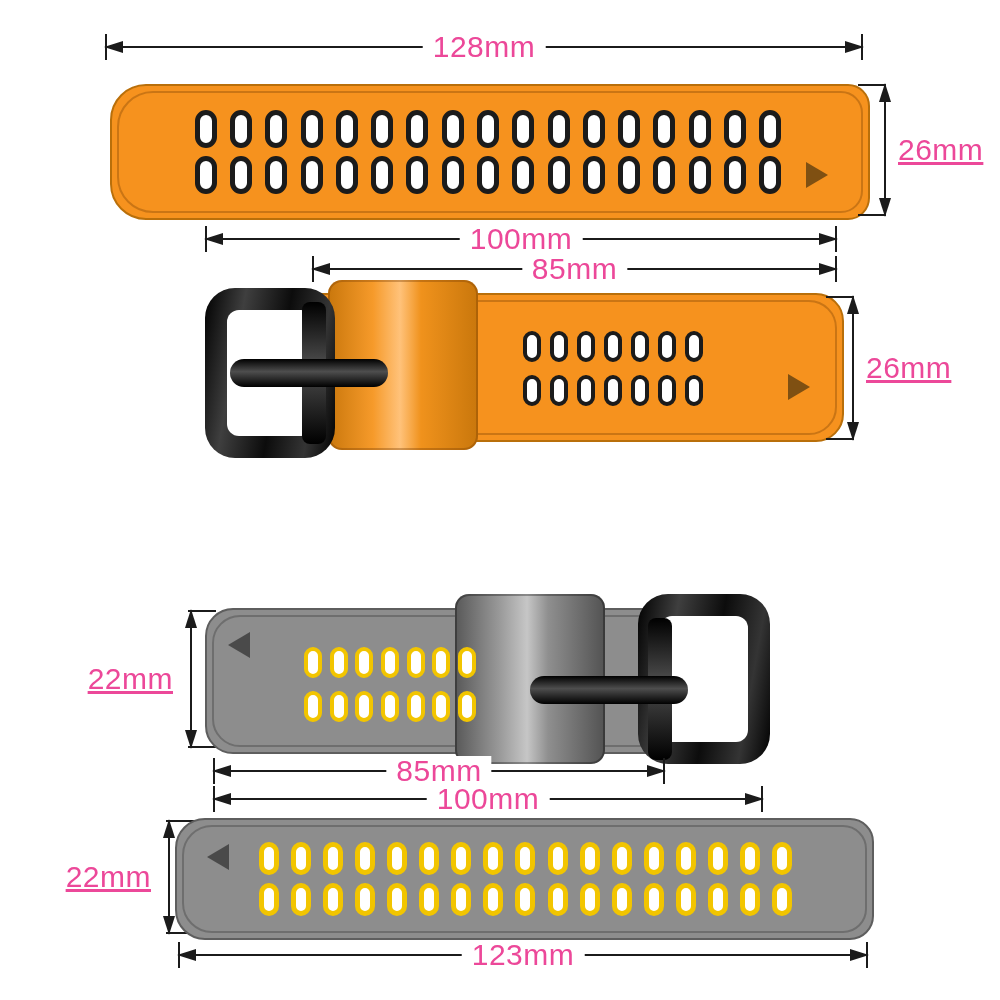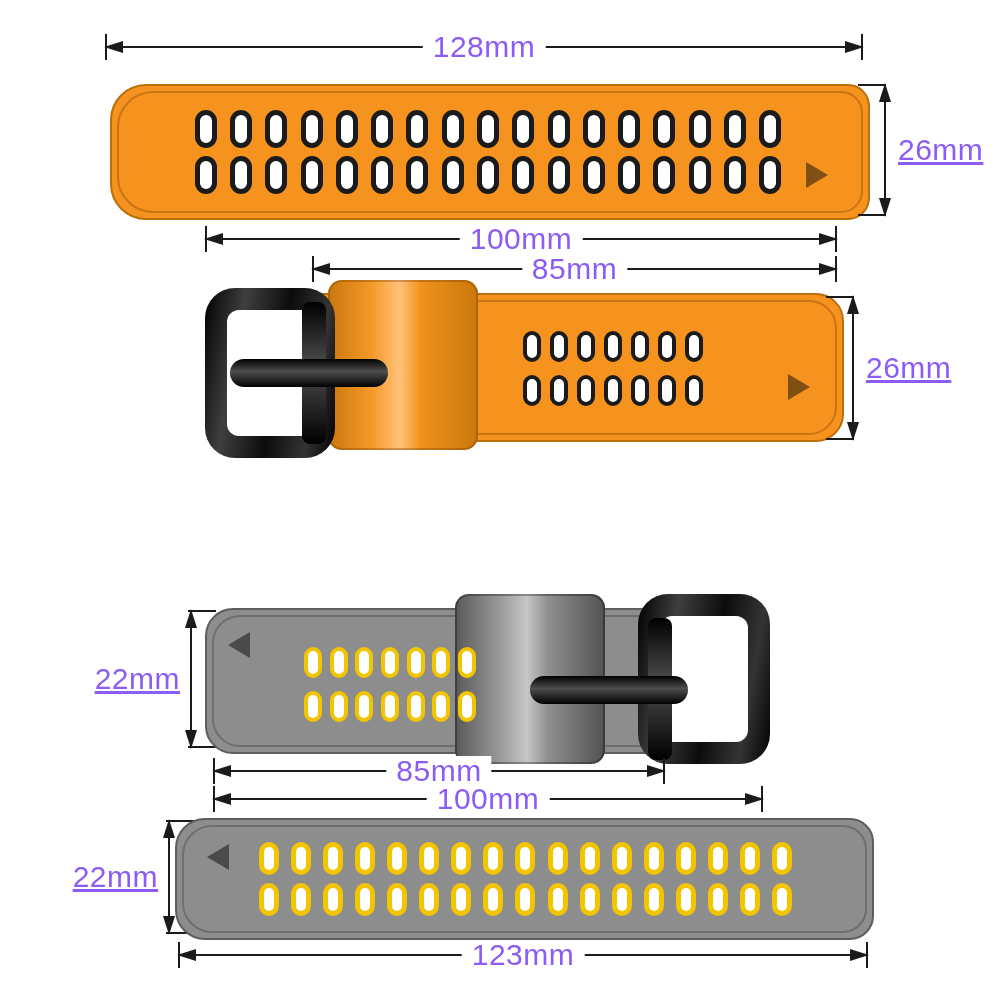--- a/index.html
+++ b/index.html
@@ -18,22 +18,22 @@
   .dim-v{position:absolute;width:2px;background:var(--dim);}
   .dim-v .ah{position:absolute;width:0;height:0;left:50%;transform:translateX(-50%);}
   .dim-v .ah.v-up{top:-1px;border-left:6px solid transparent;border-right:6px solid transparent;border-bottom:19px solid var(--dim);}
   .dim-v .ah.v-down{bottom:-1px;border-left:6px solid transparent;border-right:6px solid transparent;border-top:19px solid var(--dim);}
   .dim-v .tick{position:absolute;height:2px;width:28px;background:var(--dim);}
   .dim-v .tick.top{top:0;} .dim-v .tick.bot{bottom:0;}
   .dim-v.label-right .tick{left:-26px;}
   .dim-v.label-left .tick{left:-2px;}
   .dim-v .dim-label{position:absolute;top:50%;transform:translateY(-50%);line-height:1;white-space:nowrap;text-decoration:underline;}
   .dim-v.label-right .dim-label{left:14px;}
-  .dim-v.label-left .dim-label{right:12px;}
-  .dim-label{font-size:30px;color:#8b5cf6;letter-spacing:.5px;white-space:nowrap;}
+  .dim-v.label-left .dim-label{right:19px;}
+  .dim-label{font-size:30px;color:#ec4899;letter-spacing:.5px;white-space:nowrap;}
 
   
   .strap,.part{position:absolute;}
   .skin-orange{background:var(--orange);border:2px solid #b96f0a;}
   .skin-orange::after{content:"";position:absolute;inset:5px;border:2px solid rgba(110,55,0,.32);border-radius:inherit;pointer-events:none;}
   .skin-gray{background:var(--gray);border:2px solid #5e5e5e;}
   .skin-gray::after{content:"";position:absolute;inset:5px;border:2px solid rgba(0,0,0,.22);border-radius:inherit;pointer-events:none;}
 
   .hump-orange{background:linear-gradient(90deg,#c9770c,#f69a2a 30%,#ffc27a 48%,#f0921c 62%,#c9770c);border-radius:14px;box-shadow:inset 0 0 0 2px rgba(120,60,0,.35);}
   .hump-gray{background:linear-gradient(90deg,#585858,#9a9a9a 30%,#c6c6c6 48%,#8f8f8f 62%,#525252);border-radius:14px;box-shadow:inset 0 0 0 2px rgba(0,0,0,.3);}

